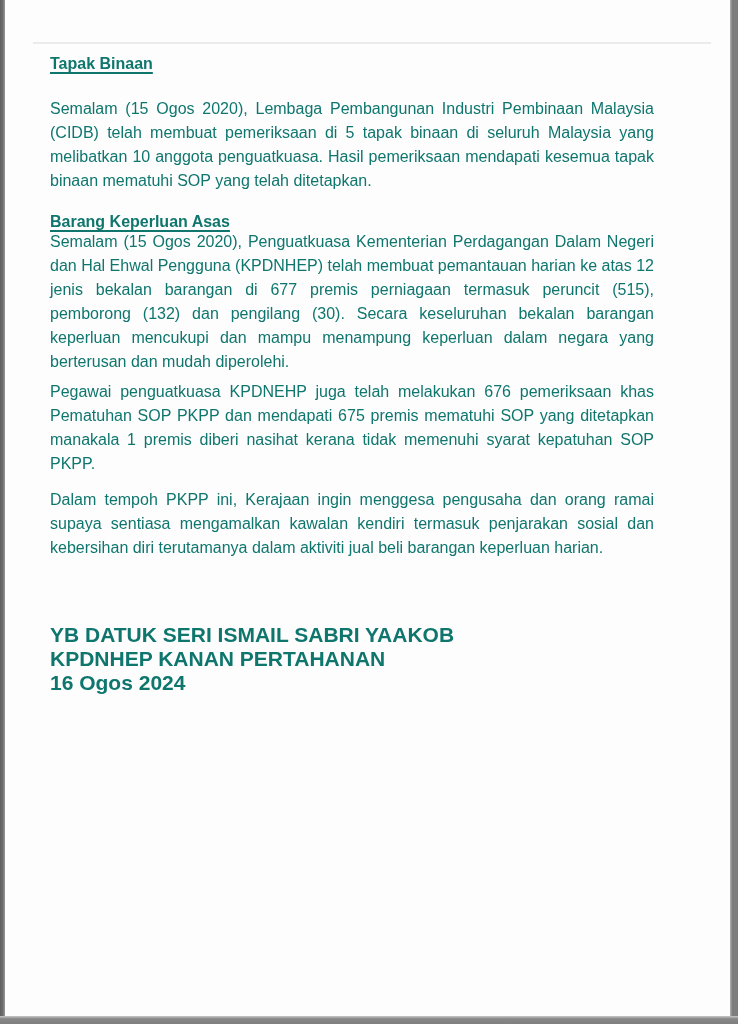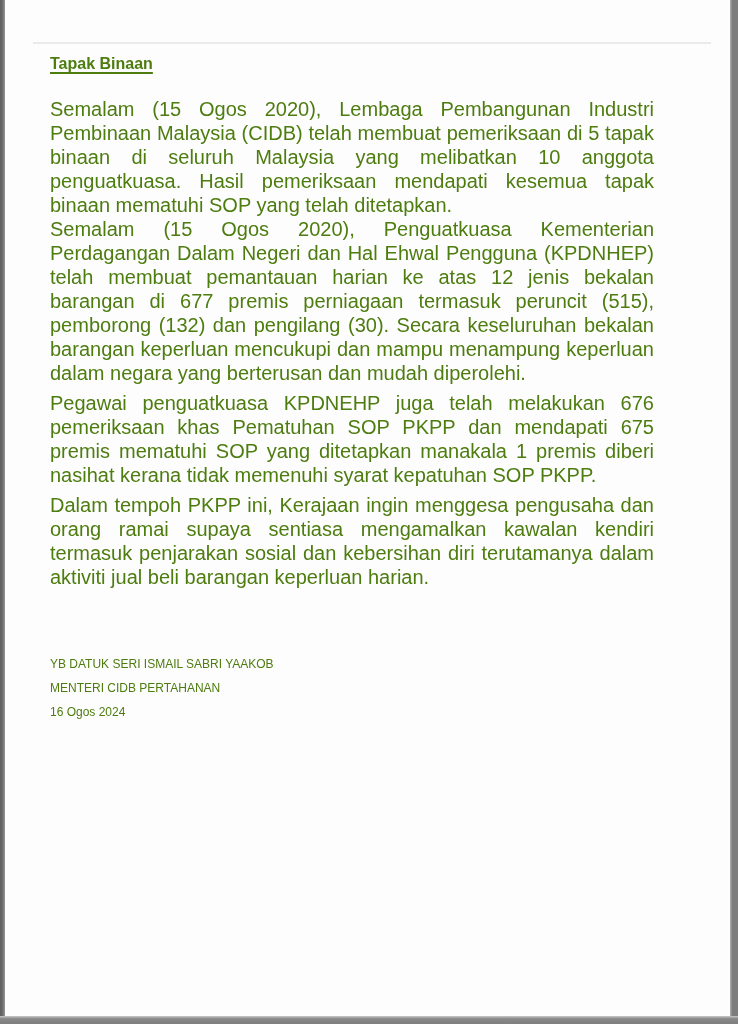--- a/index.html
+++ b/index.html
@@ -7,21 +7,21 @@
     padding: 0;
     background: #ffffff;
   }
   .viewport {
     position: relative;
     width: 738px;
     height: 1024px;
     background: #fdfdfd;
     overflow: hidden;
     font-family: "Liberation Sans", sans-serif;
-    color: #4d7c0f;
+    color: #0f766e;
   }
   
   .edge-left {
     position: absolute;
     left: 0; top: 0; bottom: 0;
     width: 5px;
     background: linear-gradient(to right, #5f5f5f 0%, #6e6e6e 55%, #9a9a9a 100%);
     z-index: 2;
   }
   .edge-right {
@@ -58,33 +58,33 @@
     font-size: 16px;
     line-height: 17px;
     font-weight: bold;
     text-decoration: underline;
     text-underline-offset: 3px;
     text-decoration-thickness: 1.5px;
   }
   h2.doc-heading.second { margin-top: 20px; }
   p.doc-para {
     margin: 0;
-    font-size: 20px;
+    font-size: 16px;
     line-height: 24px;
     text-align: justify;
     text-justify: inter-word;
   }
   p.para-1 { margin-top: 25px; }
   p.para-2 { }
   p.para-3 { margin-top: 6px; }
-  p.para-4 { margin-top: 6px; }
+  p.para-4 { margin-top: 12px; }
   .signature {
     margin-top: 63px;
-    font-size: 12px;
-    font-weight: normal;
+    font-size: 21px;
+    font-weight: bold;
     line-height: 24px;
   }
   .signature div { white-space: nowrap; }
 </style>
 </head>
 <body>
 
 <div class="viewport">
 
   <div class="edge-left"></div>
@@ -92,27 +92,28 @@
   <div class="edge-bottom"></div>
 
   <div class="top-rule"></div>
 
   <div class="content">
 
     <h2 class="doc-heading first">Tapak Binaan</h2>
 
     <p class="doc-para para-1">Semalam (15 Ogos 2020), Lembaga Pembangunan Industri Pembinaan Malaysia (CIDB) telah membuat pemeriksaan di 5 tapak binaan di seluruh Malaysia yang melibatkan 10 anggota penguatkuasa. Hasil pemeriksaan mendapati kesemua tapak binaan mematuhi SOP yang telah ditetapkan.</p>
 
+    <h2 class="doc-heading second">Barang Keperluan Asas</h2>
 
     <p class="doc-para para-2">Semalam (15 Ogos 2020), Penguatkuasa Kementerian Perdagangan Dalam Negeri dan Hal Ehwal Pengguna (KPDNHEP) telah membuat pemantauan harian ke atas 12 jenis bekalan barangan di 677 premis perniagaan termasuk peruncit (515), pemborong (132) dan pengilang (30). Secara keseluruhan bekalan barangan keperluan mencukupi dan mampu menampung keperluan dalam negara yang berterusan dan mudah diperolehi.</p>
 
     <p class="doc-para para-3">Pegawai penguatkuasa KPDNEHP juga telah melakukan 676 pemeriksaan khas Pematuhan SOP PKPP dan mendapati 675 premis mematuhi SOP yang ditetapkan manakala 1 premis diberi nasihat kerana tidak memenuhi syarat kepatuhan SOP PKPP.</p>
 
     <p class="doc-para para-4">Dalam tempoh PKPP ini, Kerajaan ingin menggesa pengusaha dan orang ramai supaya sentiasa mengamalkan kawalan kendiri termasuk penjarakan sosial dan kebersihan diri terutamanya dalam aktiviti jual beli barangan keperluan harian.</p>
 
     <div class="signature">
       <div>YB DATUK SERI ISMAIL SABRI YAAKOB</div>
-      <div>MENTERI CIDB PERTAHANAN</div>
+      <div>KPDNHEP KANAN PERTAHANAN</div>
       <div>16 Ogos 2024</div>
     </div>
 
   </div>
 </div>
 
 </body></html>

